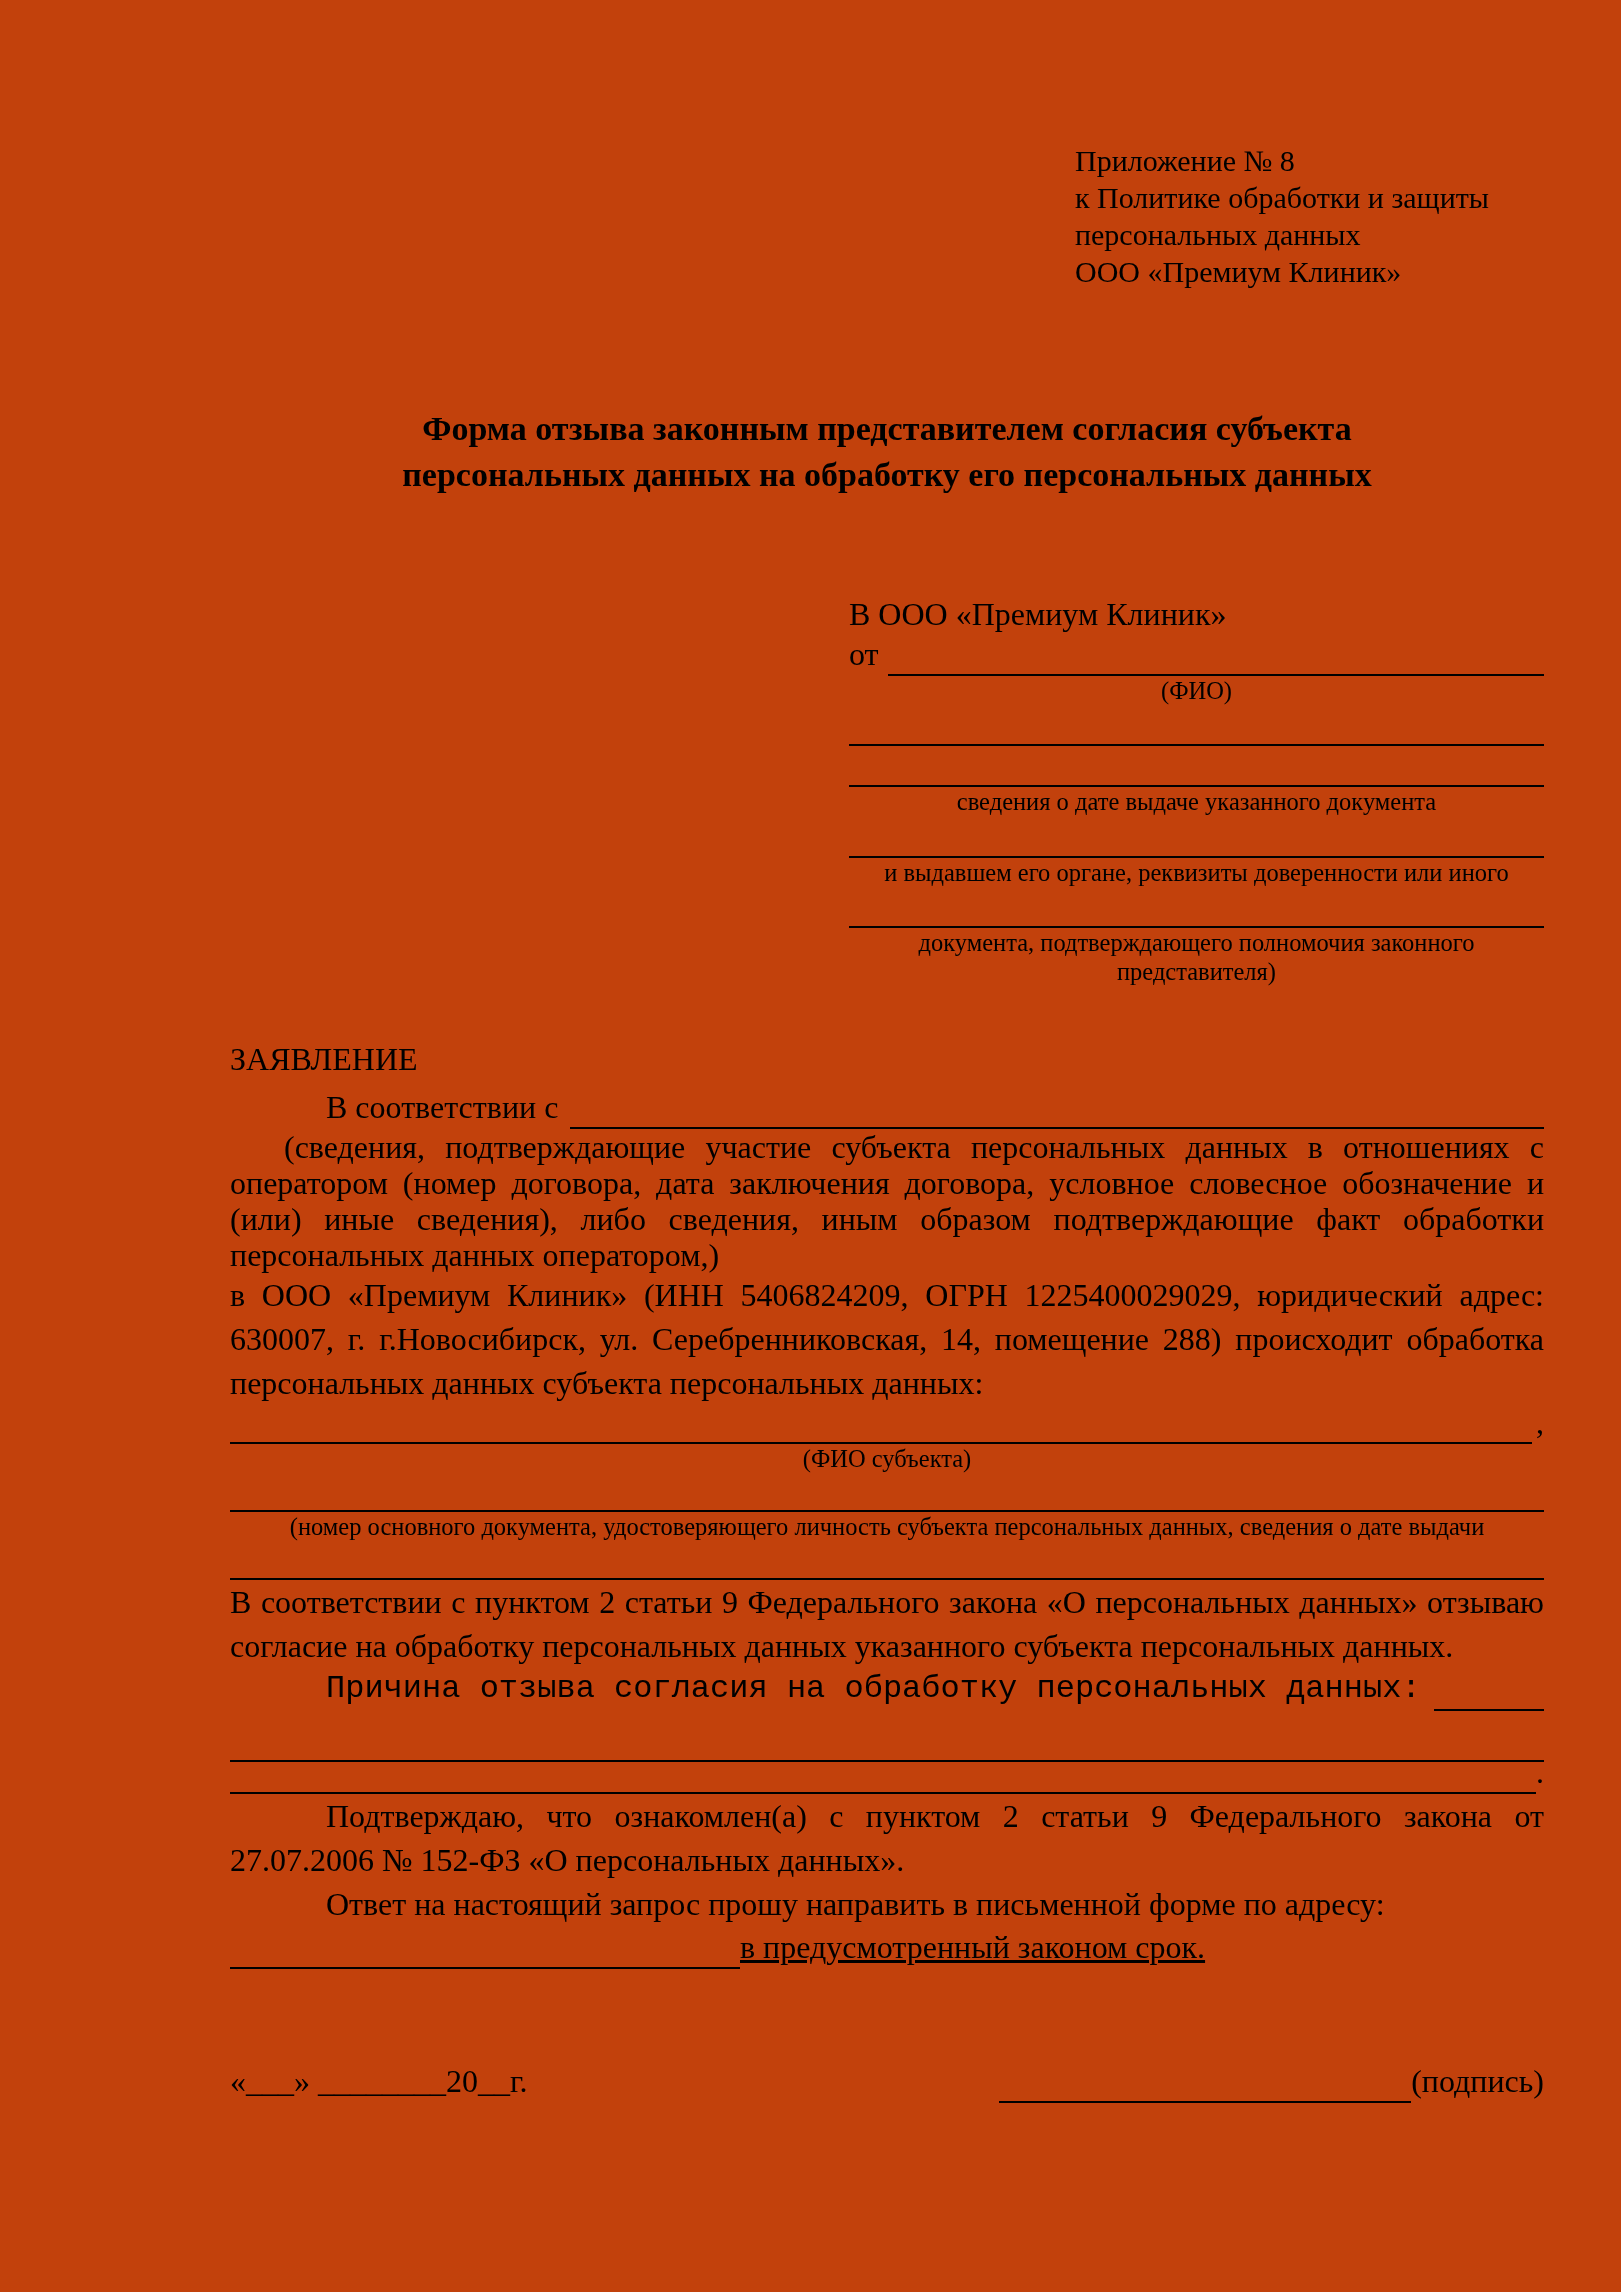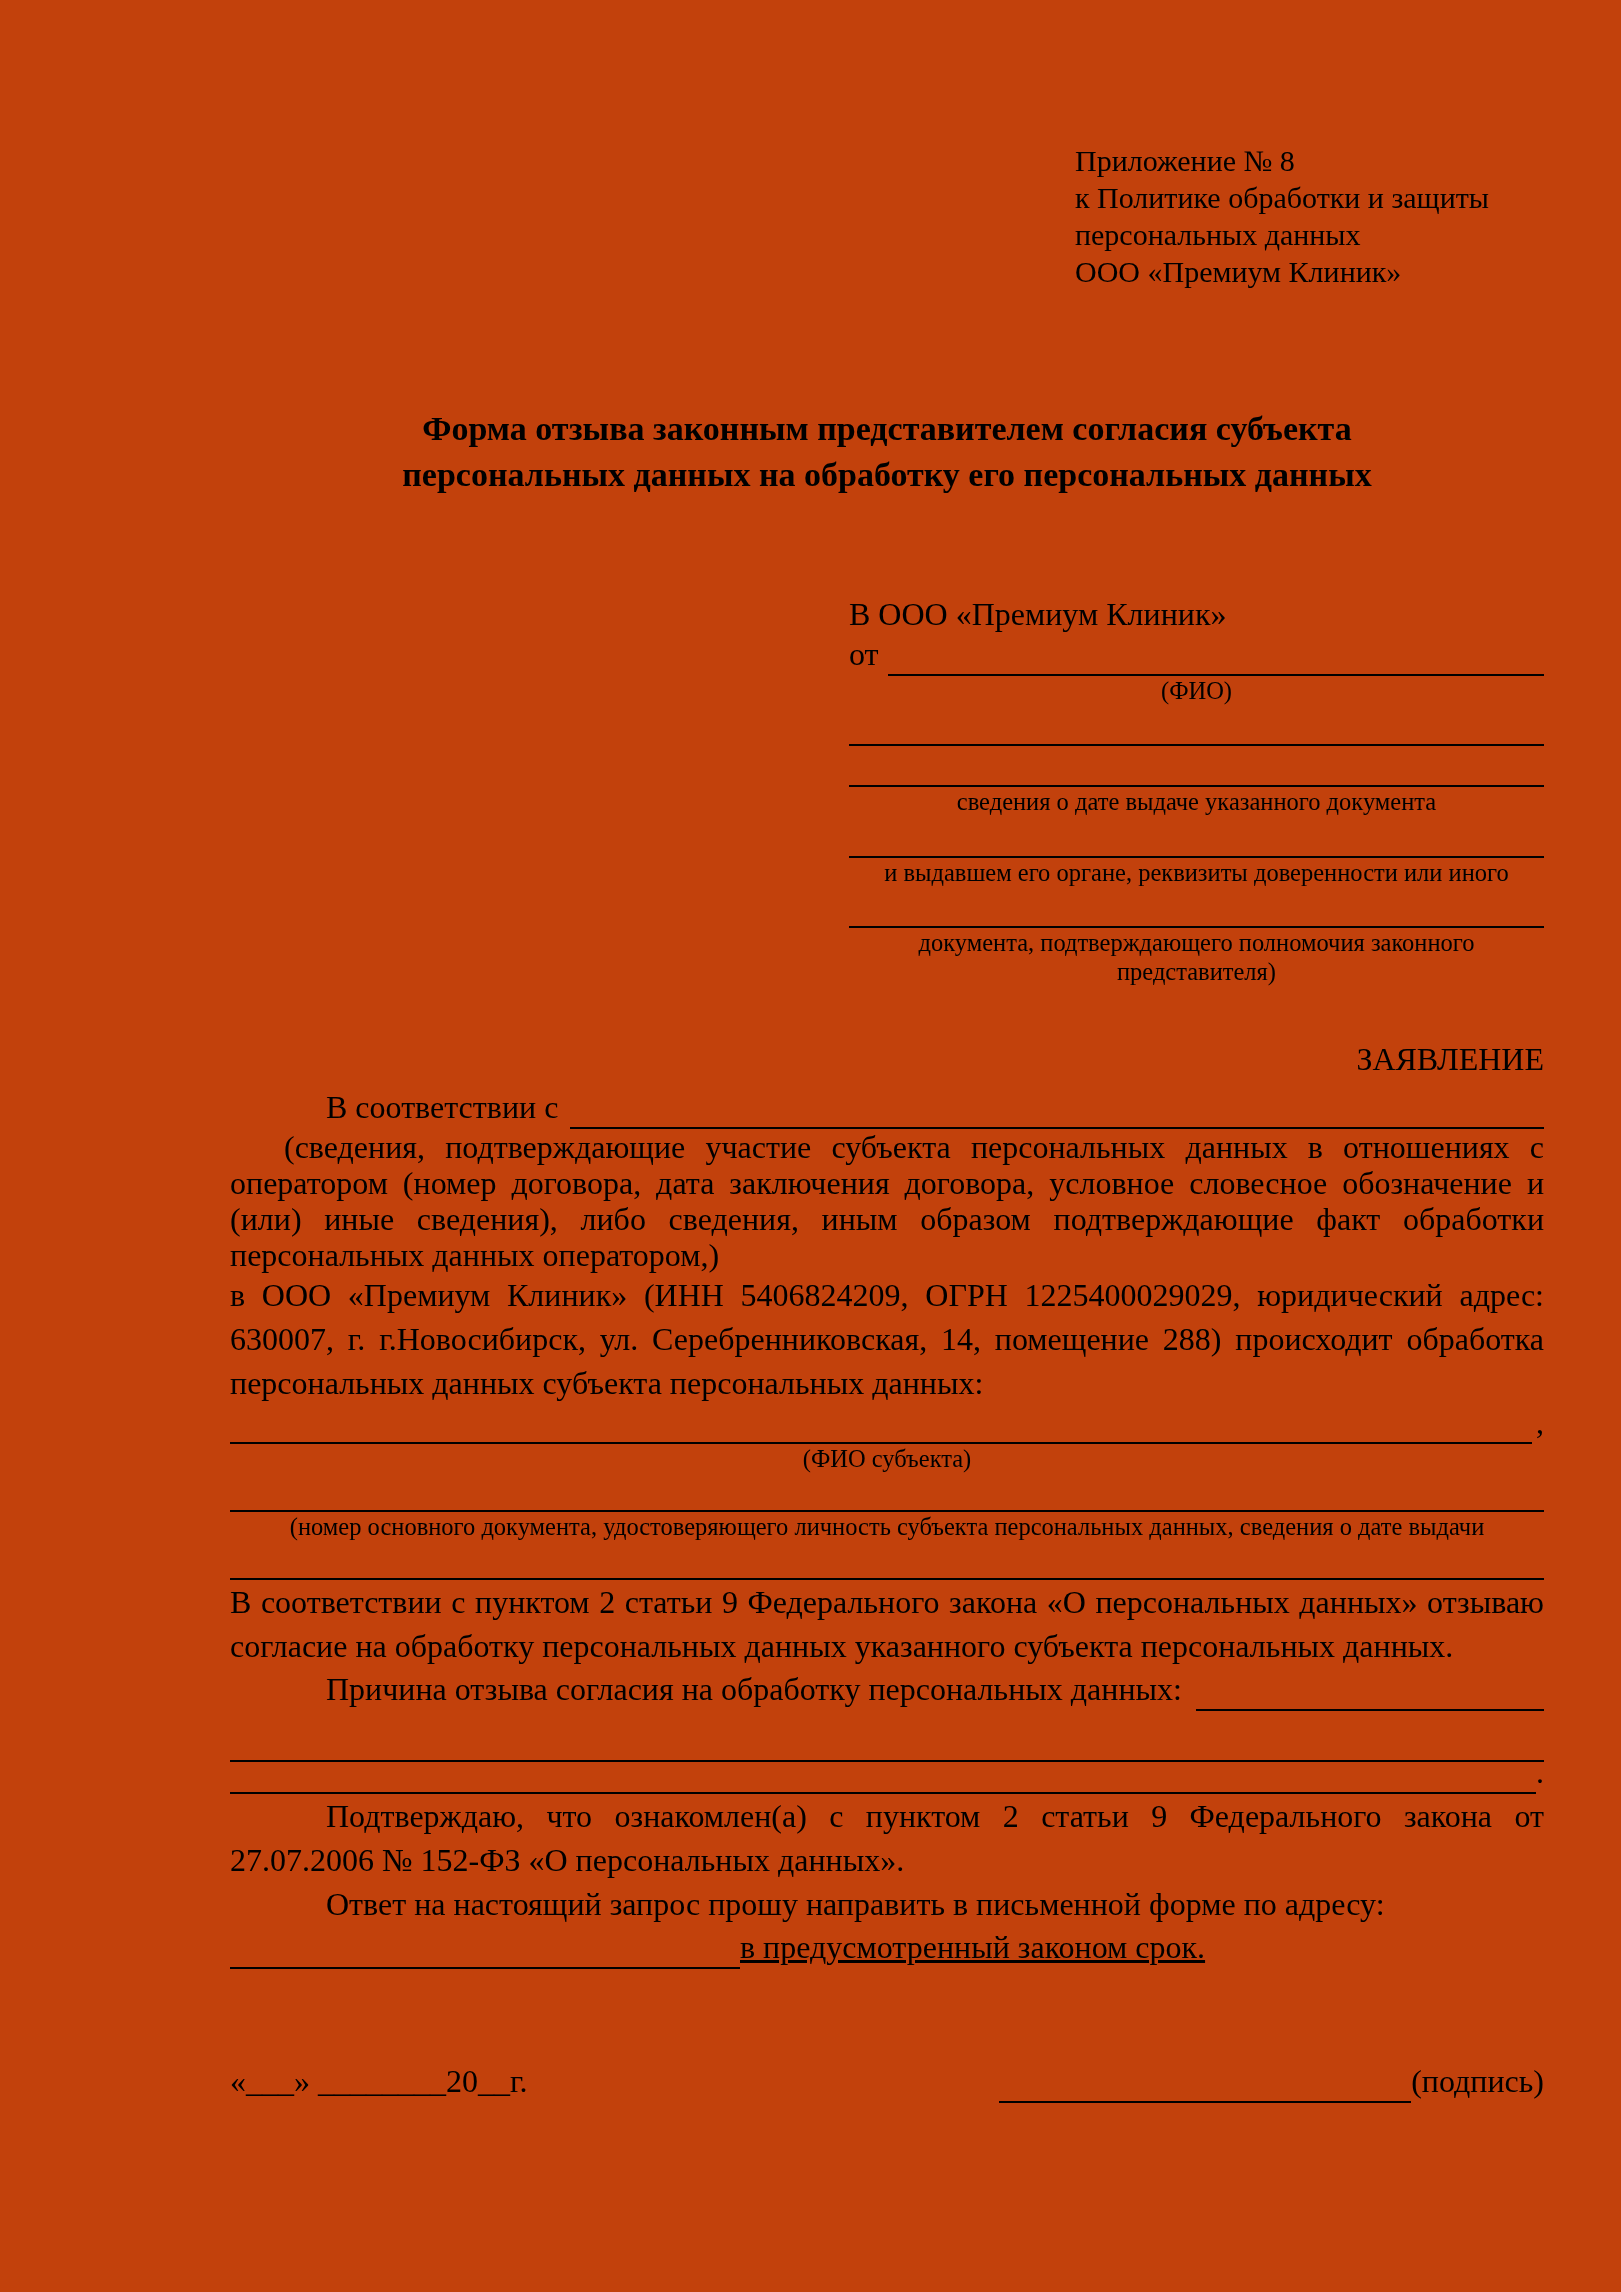--- a/index.html
+++ b/index.html
@@ -20,31 +20,31 @@
   }
   .addressee{margin-top:96px;margin-left:619px;}
   .addr-to{font-size:32px;line-height:41px;}
   .flexrow{display:flex;align-items:flex-end;}
   .addr-from{height:41px;}
   .addr-from .lbl{flex:0 0 auto;padding-right:9.8px;}
   .rule{flex:1 1 auto;border-bottom:2.9px solid #000;}
   .caption{font-size:24.5px;line-height:29px;text-align:center;}
   .addr-field{margin-top:13.7px;}
   .addr-field .bar{height:25.5px;border-bottom:2.9px solid #000;}
-  .stmt-heading{margin-top:53px;text-align:right;font-size:32px;line-height:41px;}
+  .stmt-heading{margin-top:53px;text-align:left;font-size:32px;line-height:41px;}
   .accordance{margin-top:5.9px;height:43px;}
   .accordance .lbl{flex:0 0 auto;margin-left:96px;padding-right:11.8px;}
   .smallprint{font-size:32px;line-height:36px;text-align:justify;text-indent:54px;}
   .para{text-align:justify;}
   .para.indent{text-indent:96px;}
   .subject-field{margin-top:0;}
   .subject-field .bar-row{height:39px;}
   .subject-field .suffix{flex:0 0 auto;padding-left:3.9px;}
   .reason-row{height:43px;}
-  .reason-row .lbl{flex:0 0 auto;margin-left:96px;padding-right:13.7px;white-space:nowrap;}
+  .reason-row .lbl{flex:0 0 auto;margin-left:96px;padding-right:13.7px;white-space:nowrap;font-family:Liberation Mono, monospace;}
   .blank1{height:51px;}
   .blank2{height:32px;}
   .reply-line{height:43px;text-decoration:underline;}
   .reply-line .bar{flex:0 0 auto;width:510px;border-bottom:2.9px solid #000;}
   .reply-line .tail{flex:0 0 auto;}
   .footer-row{margin-top:90px;display:flex;justify-content:space-between;align-items:flex-end;gap:44px;}
   .sig-group{display:flex;align-items:flex-end;}
   .sig-group .bar{width:412px;border-bottom:2.9px solid #000;height:37px;}
   .nowrap{white-space:nowrap;}
 </style>

